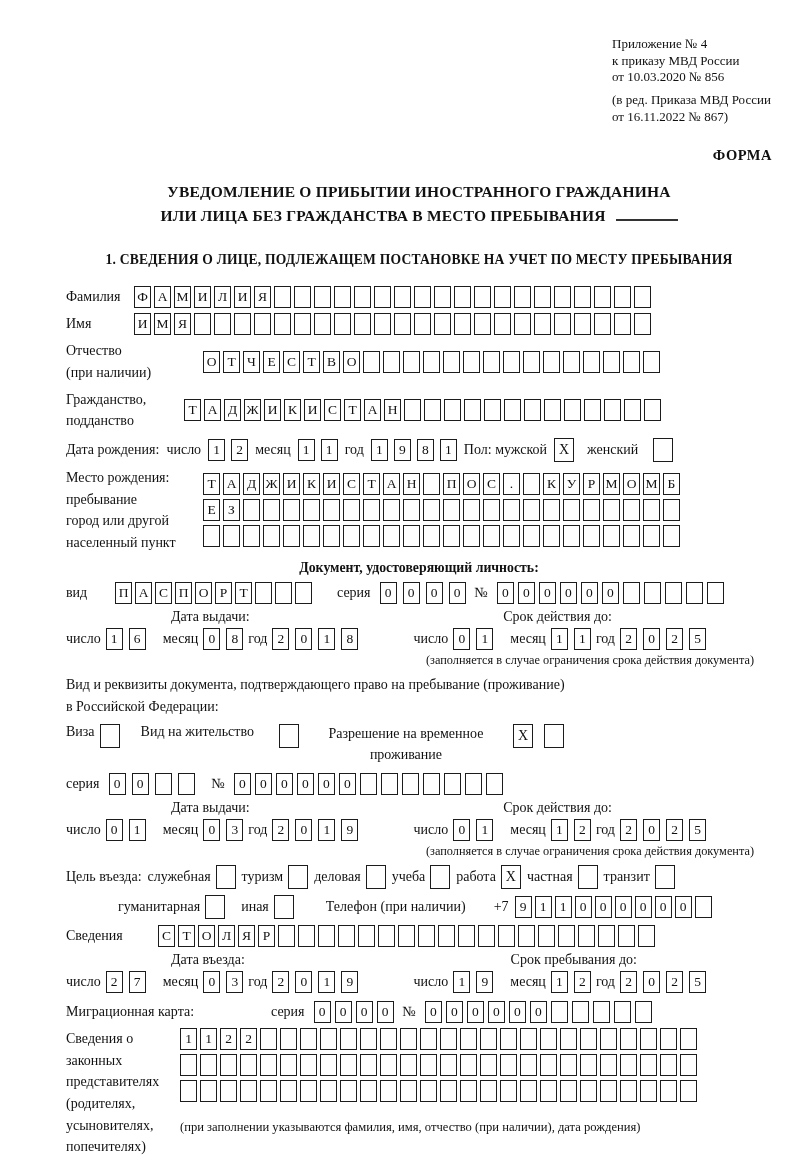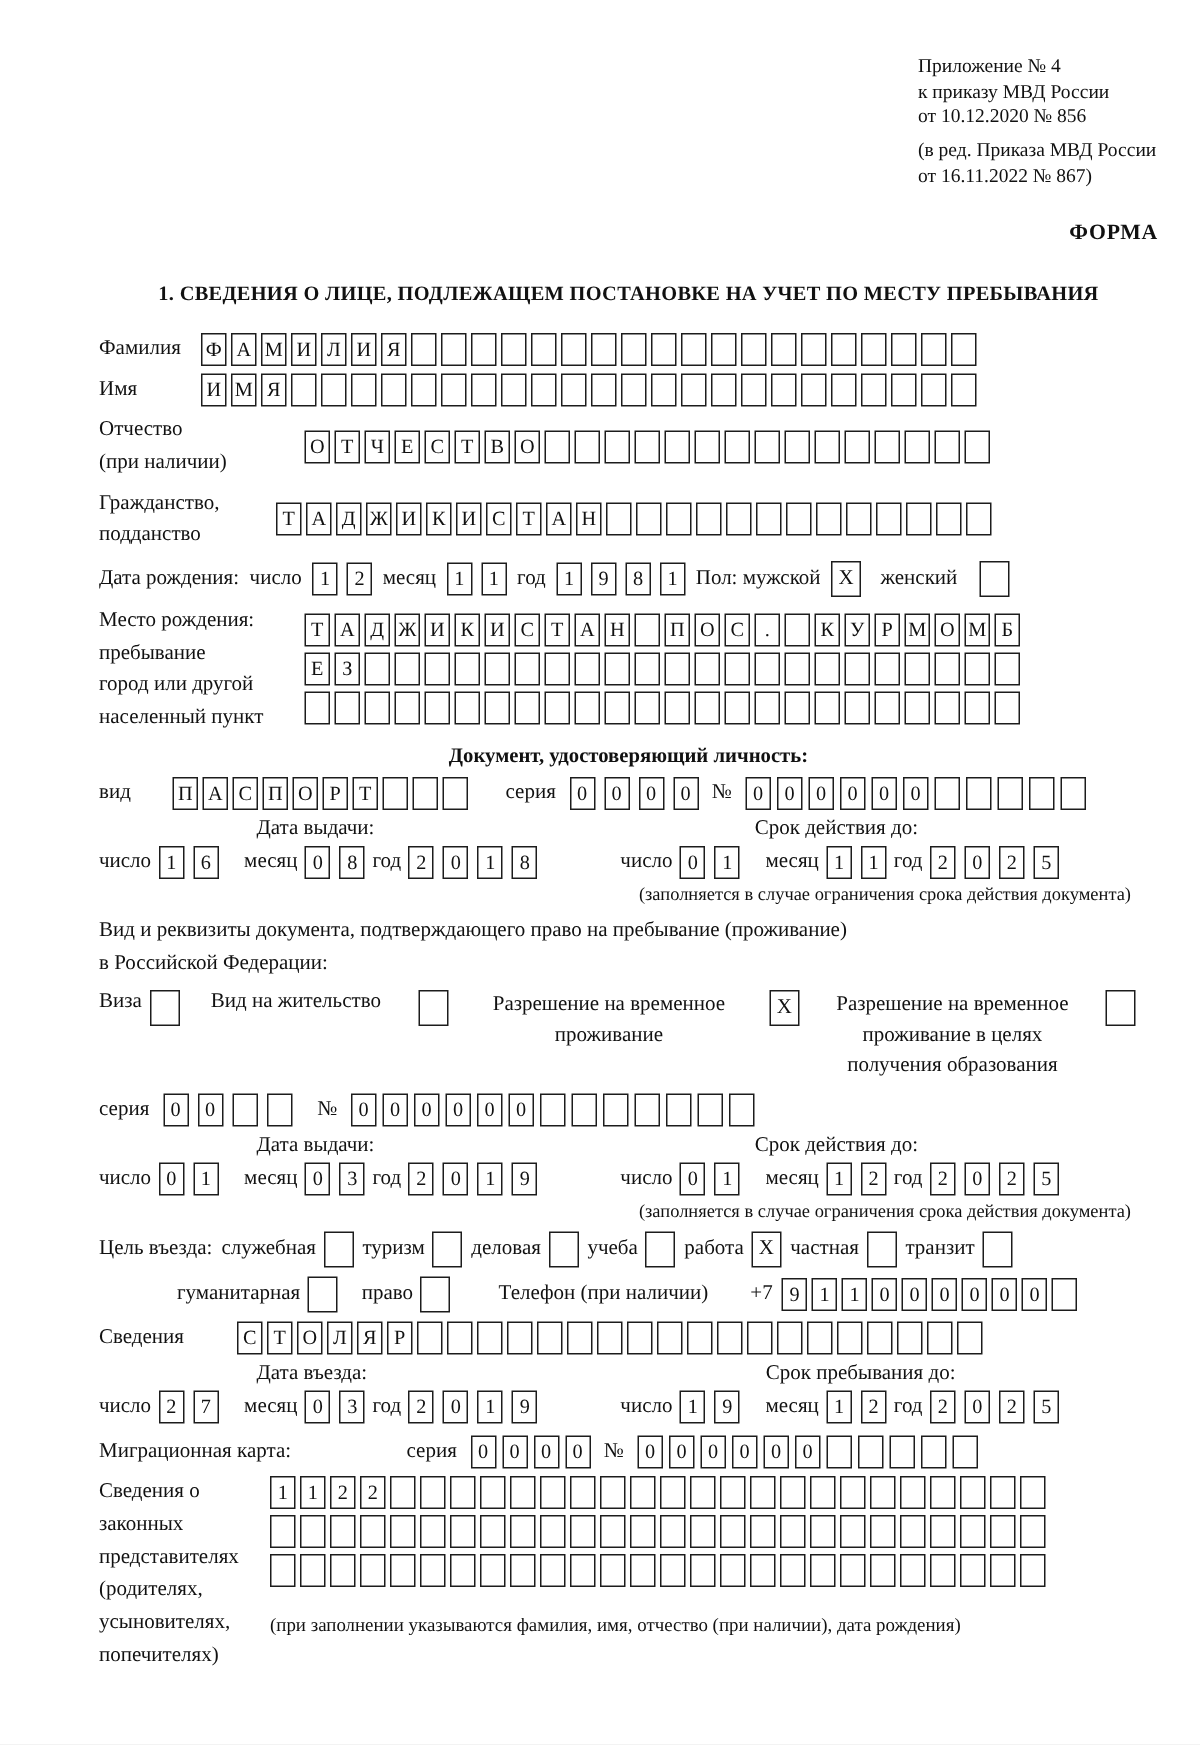--- a/index.html
+++ b/index.html
@@ -59,28 +59,32 @@
   .repr-note { font-size:12.6px; margin-left:112px; margin-top:4px; } .mt4{margin-top:4px;} .mt6{margin-top:6px;} .mt8{margin-top:8px;}
 </style>
 </head>
 <body>
 
 <div class="page">
 
   <div class="appendix">
     <div>Приложение № 4</div>
     <div>к приказу МВД России</div>
-    <div>от 10.12.2020 № 856</div>
+    <div>от 10.03.2020 № 856</div>
     <div class="gap"></div>
     <div>(в ред. Приказа МВД России</div>
     <div>от 16.11.2022 № 867)</div>
   </div>
 
   <div class="forma">ФОРМА</div>
 
+  <div class="title">
+    <div>УВЕДОМЛЕНИЕ О ПРИБЫТИИ ИНОСТРАННОГО ГРАЖДАНИНА</div>
+    <div><span>ИЛИ ЛИЦА БЕЗ ГРАЖДАНСТВА В МЕСТО ПРЕБЫВАНИЯ</span><span class="blankline"></span></div>
+  </div>
 
   <div class="s1head">1. СВЕДЕНИЯ О ЛИЦЕ, ПОДЛЕЖАЩЕМ ПОСТАНОВКЕ НА УЧЕТ ПО МЕСТУ ПРЕБЫВАНИЯ</div>
 
   <div class="row">
     <span class="lbl w-label-sm">Фамилия</span>
     <span class="cells">
         <span class="cell">Ф</span>
         <span class="cell">А</span>
         <span class="cell">М</span>
         <span class="cell">И</span>
@@ -412,21 +416,20 @@
     <div>в Российской Федерации:</div>
   </div>
 
   <div class="visa-row">
     <span class="lbl">Виза</span>
     <span class="checkbox" style="margin-left:-6px;"></span>
     <span class="lbl" style="margin-left:10px;">Вид на жительство</span>
     <span class="checkbox" style="margin-left:14px;"></span>
     <span class="opt-multi a">Разрешение на временное проживание</span>
     <span class="checkbox">X</span>
-    <span class="opt-multi b">Разрешение на временное проживание в целях получения образования</span>
     <span class="checkbox"></span>
   </div>
 
   <div class="row mt8" style="gap:9px;">
     <span class="lbl">серия</span>
     <span class="cells dcells">
         <span class="cell">0</span>
         <span class="cell">0</span>
         <span class="cell"></span>
         <span class="cell"></span>
@@ -528,21 +531,21 @@
         <span class="checkbox"></span>
       </span>
   </div>
 
   <div class="purp">
     <span class="pair indent1">
         <span class="lbl">гуманитарная</span>
         <span class="checkbox"></span>
       </span>
     <span class="pair" style="margin-left:10px;">
-        <span class="lbl">право</span>
+        <span class="lbl">иная</span>
         <span class="checkbox"></span>
       </span>
     <span class="lbl" style="margin-left:26px;">Телефон (при наличии)</span>
     <span class="lbl" style="margin-left:22px;">+7</span>
     <span class="cells">
         <span class="cell">9</span>
         <span class="cell">1</span>
         <span class="cell">1</span>
         <span class="cell">0</span>
         <span class="cell">0</span>

